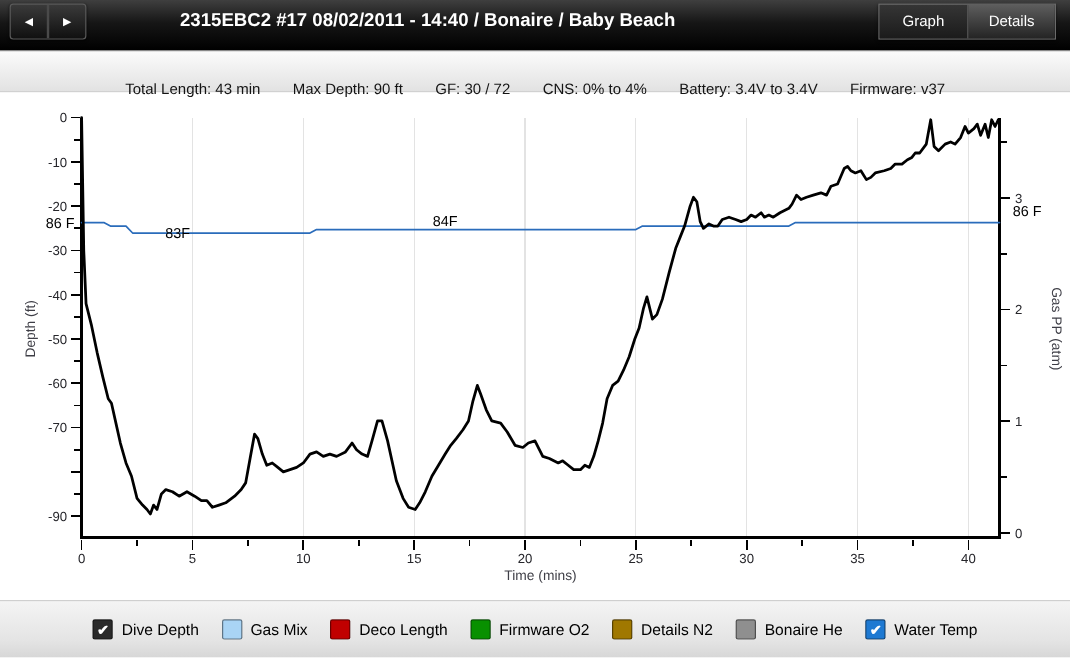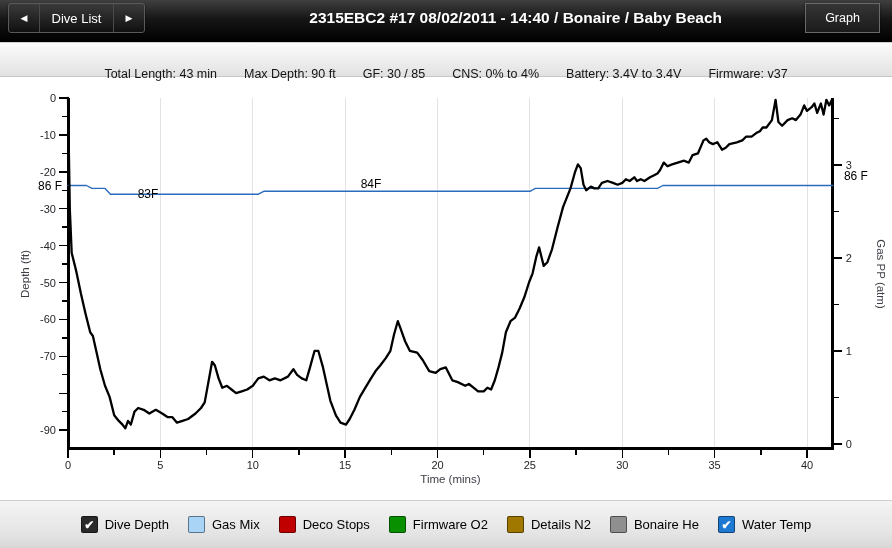--- a/index.html
+++ b/index.html
@@ -12,21 +12,21 @@
   .dive-list-group{position:absolute;left:8px;top:3px;height:28px;display:flex;align-items:stretch;
        border:1px solid #5a5a5a;border-radius:3px;overflow:hidden;
        background:linear-gradient(#3a3a3a,#101010);box-shadow:0 1px 2px rgba(0,0,0,.6);}
   .arrow-btn{width:31px;border:none;background:transparent;color:#fff;font-size:9px;cursor:pointer;
        display:flex;align-items:center;justify-content:center;padding:0;}
   .arrow-btn.left{border-right:1px solid #4a4a4a;}
   .arrow-btn.right{border-left:1px solid #4a4a4a;}
   .dl-label{width:73px;display:flex;align-items:center;justify-content:center;color:#fff;
        font-size:13px;cursor:pointer;}
   .hdr-title{position:absolute;left:150px;right:170px;top:0;height:36px;line-height:36px;
-       text-align:right;color:#fff;font-size:15.5px;font-weight:700;white-space:nowrap;}
+       text-align:left;color:#fff;font-size:15.5px;font-weight:700;white-space:nowrap;}
   .seg{position:absolute;right:12px;top:3px;height:28px;display:flex;border:1px solid #6a6a6a;
        border-radius:0;overflow:hidden;box-shadow:0 1px 2px rgba(0,0,0,.6);margin-left:39px;}
   .seg button{width:73px;border:none;color:#fff;font-size:12.5px;cursor:pointer;padding:0;
        background:linear-gradient(#353535,#1b1b1b);}
   .seg button.alt{border-left:1px solid #5c5c5c;background:linear-gradient(#5d5d5d,#242424);}
 
   
   .info-bar{height:35px;background:linear-gradient(#fbfbfb,#e2e2e2);border-top:1px solid #d0d0d0;
        border-bottom:1px solid #c7c7c7;display:flex;justify-content:center;align-items:center;
        gap:27px;font-size:12.5px;color:#141414;box-sizing:border-box;}
@@ -48,35 +48,35 @@
 </head>
 <body>
 
 <div class="app">
 
   <div class="header">
     <div class="dive-list-group">
       <button class="arrow-btn left">
           <span>◀</span>
         </button>
-      <div class="dl-label">Dive List</div>
       <button class="arrow-btn right">
           <span>▶</span>
         </button>
     </div>
     <div class="hdr-title">2315EBC2 #17 08/02/2011 - 14:40  / Bonaire / Baby Beach</div>
     <div class="seg">
       <button>Graph</button>
+      <button class="alt">Details</button>
     </div>
   </div>
 
   <div class="info-bar">
     <span>Total Length: 43 min</span>
     <span>Max Depth: 90 ft</span>
-    <span>GF: 30 / 85</span>
+    <span>GF: 30 / 72</span>
     <span>CNS: 0% to 4%</span>
     <span>Battery: 3.4V to 3.4V</span>
     <span>Firmware: v37</span>
   </div>
 
   <div class="chart-area">
     <svg id="chart" width="892" height="423">
         <line x1="160.375" y1="21" x2="160.375" y2="371" stroke="#e3e3e3" stroke-width="1" shape-rendering="crispEdges"></line>
         <line x1="252.75" y1="21" x2="252.75" y2="371" stroke="#e3e3e3" stroke-width="1" shape-rendering="crispEdges"></line>
         <line x1="345.125" y1="21" x2="345.125" y2="371" stroke="#e3e3e3" stroke-width="1" shape-rendering="crispEdges"></line>
@@ -172,21 +172,21 @@
           <span>✔</span>
         </span>
         <span>Dive Depth</span>
       </div>
       <div class="legend-item">
         <span class="swatch" style="background: rgb(169, 212, 245);"></span>
         <span>Gas Mix</span>
       </div>
       <div class="legend-item">
         <span class="swatch" style="background: rgb(192, 0, 0);"></span>
-        <span>Deco Stops</span>
+        <span>Deco Length</span>
       </div>
       <div class="legend-item">
         <span class="swatch" style="background: rgb(8, 144, 0);"></span>
         <span>Firmware O2</span>
       </div>
       <div class="legend-item">
         <span class="swatch" style="background: rgb(160, 120, 0);"></span>
         <span>Details N2</span>
       </div>
       <div class="legend-item">

